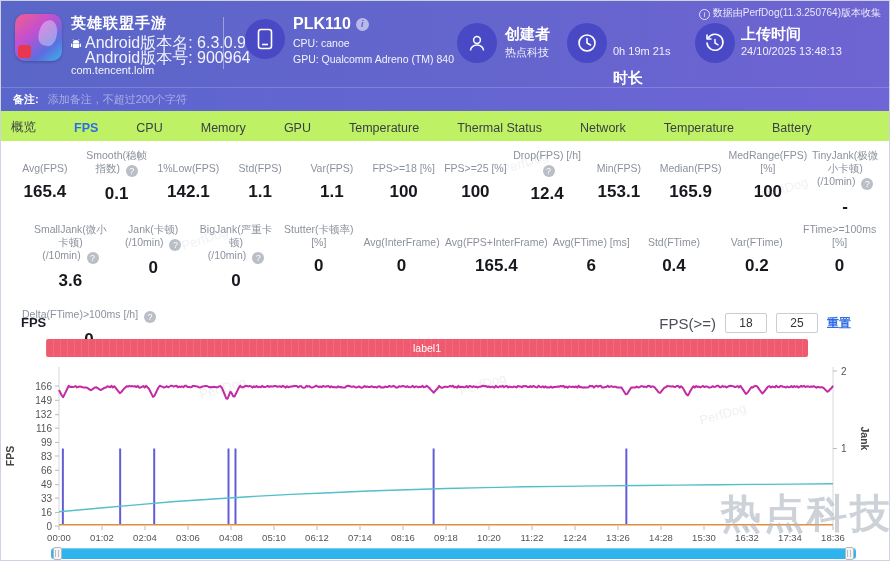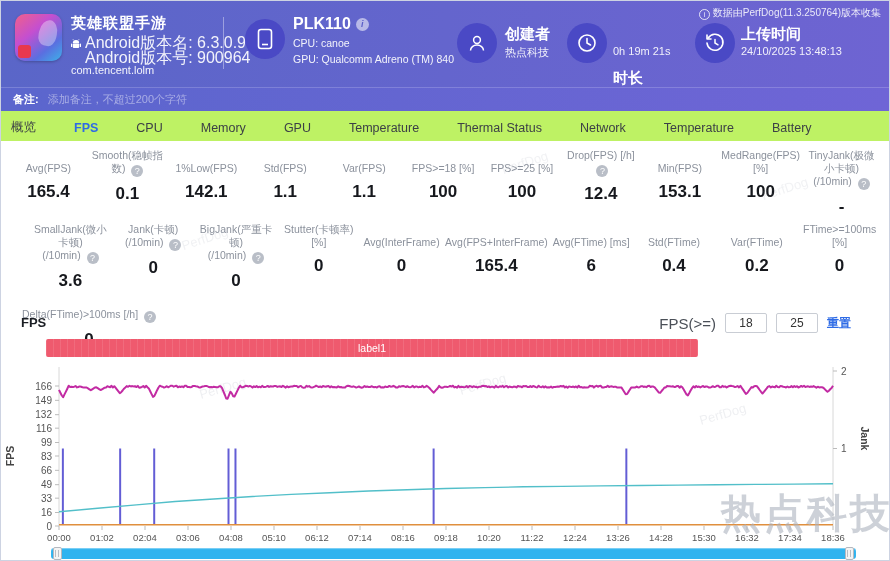--- a/index.html
+++ b/index.html
@@ -63,21 +63,21 @@
   .wm { position:absolute; color:#8d94a6; opacity:.12; font-size:13px; transform:rotate(-18deg); pointer-events:none; }
 
   
   .sec-head { position:absolute; left:0; top:310px; width:100%; height:26px; }
   .sec-title { position:absolute; left:20px; top:4px; font-size:13px; font-weight:bold; color:#1b1e24; }
   .sec-controls { position:absolute; right:38px; top:2px; display:flex; align-items:center; gap:9px; }
   .sec-controls .cl { font-size:15px; color:#4a4f57; }
   .thr-input { width:42px; height:20px; border:1px solid #c9cdd4; border-radius:2px; text-align:center; font-size:12px; color:#333; font-family:"Liberation Sans",sans-serif; }
   .reset-link { font-size:12px; color:#2e6be6; font-weight:bold; cursor:pointer; }
 
-  .banner { position:absolute; left:45px; top:338px; width:652px; height:18px; background:#ef5a6e; border-radius:2px; color:#fff; font-size:10.5px; text-align:center; line-height:18px;
+  .banner { position:absolute; left:45px; top:338px; width:762px; height:18px; background:#ef5a6e; border-radius:2px; color:#fff; font-size:10.5px; text-align:center; line-height:18px;
     background-image:repeating-linear-gradient(90deg, rgba(255,255,255,.10) 0 1px, transparent 1px 7px); }
 
   .chart-wrap { position:absolute; left:0; top:358px; width:890px; height:188px; }
   .brand-wm { position:absolute; right:-2px; bottom:6px; font-size:40px; font-weight:bold; letter-spacing:3px; color:rgba(172,178,190,.6); pointer-events:none; white-space:nowrap; }
 
   
   .slider { position:absolute; left:0; top:546px; width:100%; height:14px; }
   .slider .track { position:absolute; left:50px; right:33px; top:1px; height:11px; background:#2fb3ef; border-radius:3px; box-shadow:inset 0 1px 1px rgba(255,255,255,.4); }
   .sl-handle { position:absolute; top:0; width:9px; height:13px; background:#f4f4f4; border:1px solid #b4b8bf; border-radius:2px;
     background-image:repeating-linear-gradient(90deg,#b9bdc4 0 1px,transparent 1px 3px); background-size:5px 7px; background-repeat:no-repeat; background-position:center; }
@@ -220,20 +220,26 @@
           <div class="lbl">
             <span>Drop(FPS) [/h] <span class="help">?</span></span>
           </div>
           <div class="val">12.4</div>
         </div>
         <div class="stat">
           <div class="lbl">
             <span>Min(FPS)</span>
           </div>
           <div class="val">153.1</div>
+        </div>
+        <div class="stat">
+          <div class="lbl">
+            <span>Median(FPS)</span>
+          </div>
+          <div class="val">165.9</div>
         </div>
         <div class="stat">
           <div class="lbl">
             <span>MedRange(FPS)[%]</span>
           </div>
           <div class="val">100</div>
         </div>
         <div class="stat">
           <div class="lbl">
             <span>TinyJank(极微小卡顿)</span>

